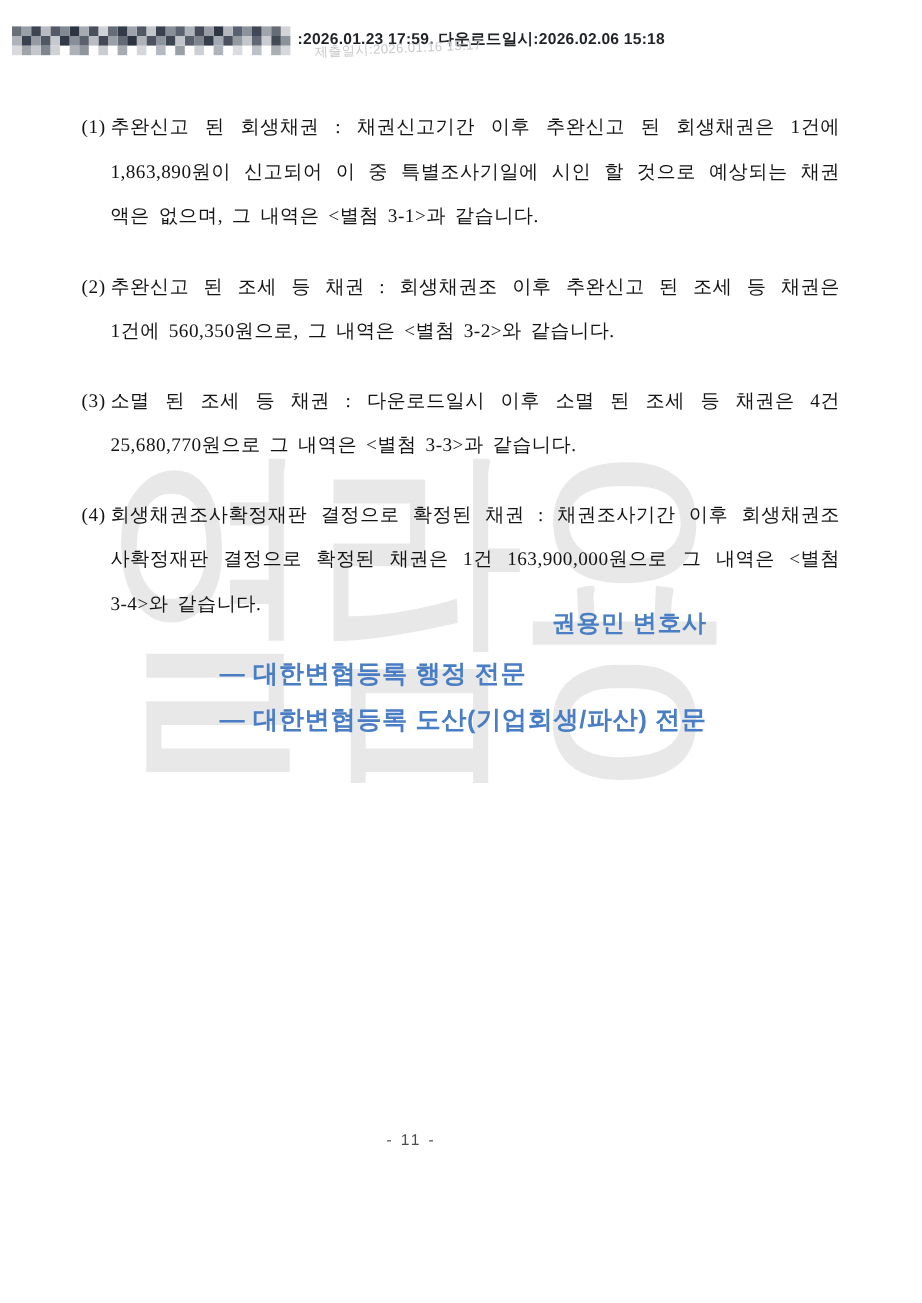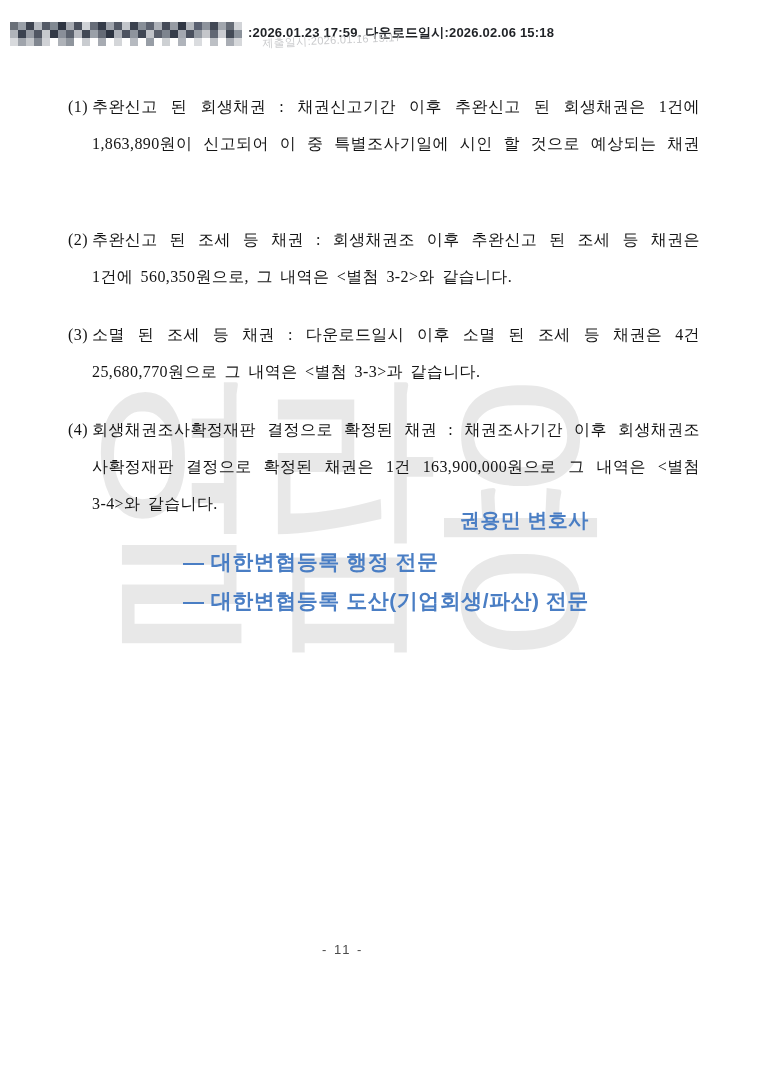--- a/index.html
+++ b/index.html
@@ -111,20 +111,21 @@
   <div class="header-visible">:2026.01.23 17:59. 다운로드일시:2026.02.06 15:18</div>
   <div class="header-submit">제출일시:2026.01.16 15:17</div>
 
   <div class="watermark">열람용</div>
 
   <div class="para" style="top:88px">
     <span class="num">(1)</span>
     <div class="lines">
       <div class="line">추완신고 된 회생채권 : 채권신고기간 이후 추완신고 된 회생채권은 1건에</div>
       <div class="line">1,863,890원이 신고되어 이 중 특별조사기일에 시인 할 것으로 예상되는 채권</div>
+      <div class="line last">액은 없으며, 그 내역은 &lt;별첨 3-1&gt;과 같습니다.</div>
     </div>
   </div>
 
   <div class="para" style="top:221px">
     <span class="num">(2)</span>
     <div class="lines">
       <div class="line">추완신고 된 조세 등 채권 : 회생채권조 이후 추완신고 된 조세 등 채권은</div>
       <div class="line last">1건에 560,350원으로, 그 내역은 &lt;별첨 3-2&gt;와 같습니다.</div>
     </div>
   </div>

